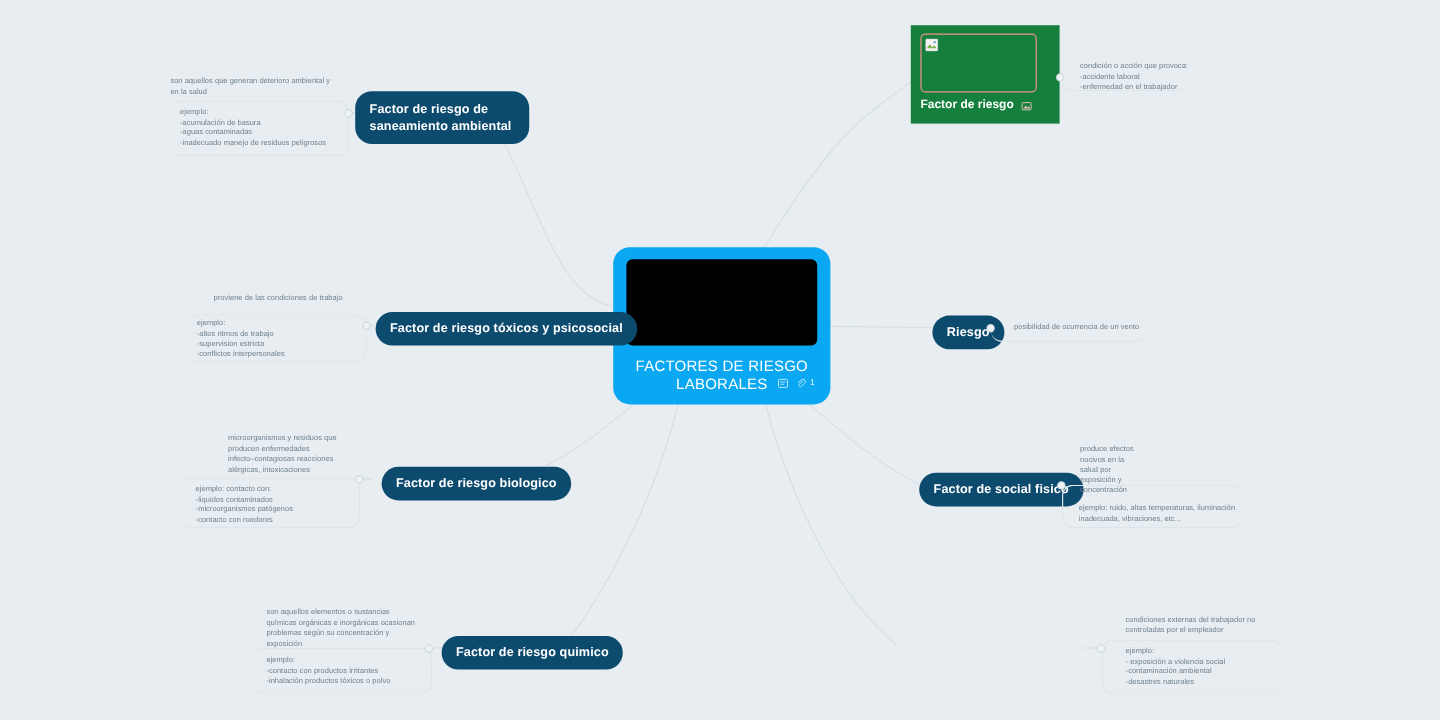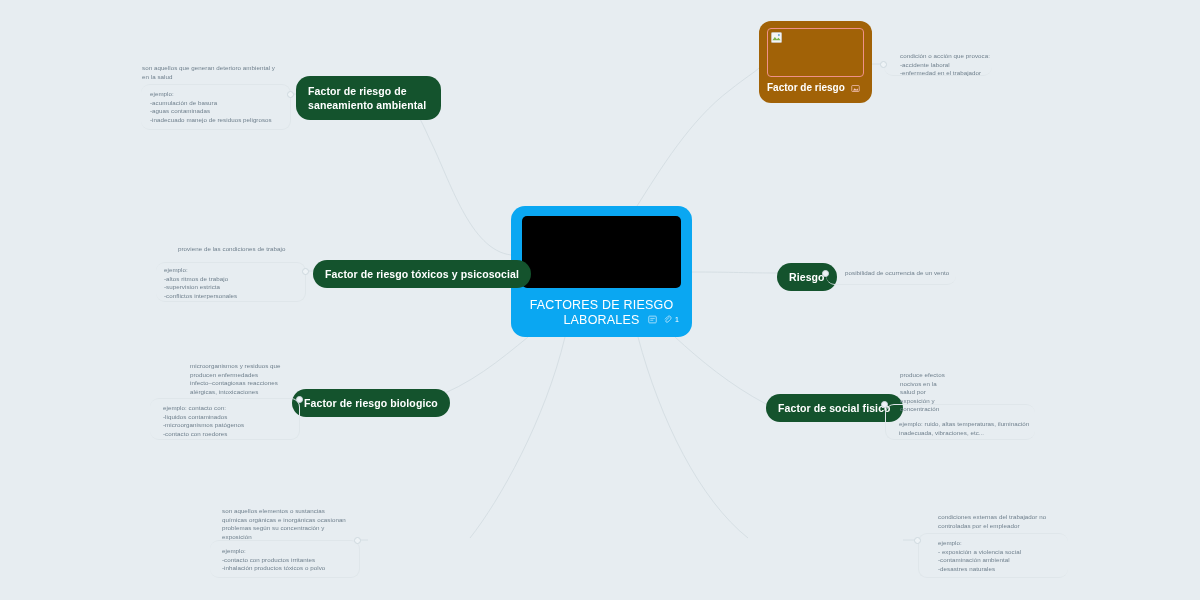--- a/index.html
+++ b/index.html
@@ -64,41 +64,41 @@
   .central-icons .ic { display: block; }
   .attach-count {
     color: #ffffff;
     font-size: 7px;
     margin-left: -3px;
   }
 
   
   .pill {
     position: absolute;
-    background: #14532d;
+    background: #0c4a6e;
     color: #ffffff;
     border-radius: 14px;
     font-size: 10.5px;
     font-weight: bold;
     line-height: 14px;
     box-sizing: border-box;
     padding: 7px 12px;
     letter-spacing: 0.1px;
   }
   .pill-2line { padding: 8px 12px; }
 
   
   .card-node {
     position: absolute;
     left: 759px;
     top: 21px;
-    width: 113px;
+    width: 124px;
     height: 82px;
-    background: #a16207;
-    border-radius: 12px;
+    background: #15803d;
+    border-radius: 0;
     box-sizing: border-box;
     padding: 7px 8px 6px 8px;
   }
   .card-inner {
     width: 97px;
     height: 49px;
     border: 1px solid #ef9189;
     border-radius: 4px;
     box-sizing: border-box;
     position: relative;
@@ -247,21 +247,21 @@
  -conflictos interpersonales</div>
   <div class="dot" style="left:302px; top:268px;"></div>
 
   <div class="pill" style="left:777px; top:263px;text-align:right;">
     <span>Riesgo</span>
   </div>
   <div class="bracket" style="left:826px; top:267px; width:130px; height:18px; border-left:none; border-top:none; border-right:none;"></div>
   <div class="note" style="left:845px; top:269px; width:140px;">posibilidad de ocurrencia de un vento</div>
   <div class="dot" style="left:822px; top:270px;"></div>
 
-  <div class="pill" style="left:292px; top:389px;">
+  <div class="pill" style="left:318px; top:389px;">
     <span>Factor de riesgo biologico</span>
   </div>
   <div class="note" style="left:190px; top:362px; width:118px;">microorganismos y residuos que
 producen enfermedades
 infecto–contagiosas      reacciones
 alérgicas, intoxicaciones</div>
   <div class="bracket" style="left:150px; top:398px; width:150px; height:42px; border-left:none;"></div>
   <div class="note" style="left:163px; top:404px; width:140px;">ejemplo: contacto con:
  -liquidos contaminados
  -microorganismos patógenos
@@ -274,20 +274,23 @@
   <div class="note" style="left:900px; top:371px; width:70px;">produce efectos
 nocivos en la
 salud  por
 exposición y
 concentración</div>
   <div class="bracket" style="left:885px; top:404px; width:150px; height:36px; border-right:none;"></div>
   <div class="note" style="left:899px; top:420px; width:140px;">ejemplo: ruido, altas temperaturas, iluminación
 inadecuada, vibraciones, etc...</div>
   <div class="dot" style="left:881px; top:401px;"></div>
 
+  <div class="pill" style="left:368px; top:530px;">
+    <span>Factor de riesgo quimico</span>
+  </div>
   <div class="note" style="left:222px; top:507px; width:135px;">son aquellos elementos o sustancias
 químicas orgánicas e inorgánicas ocasionan
 problemas según su concentración y
 exposición</div>
   <div class="bracket" style="left:210px; top:540px; width:150px; height:38px; border-left:none;"></div>
   <div class="note" style="left:222px; top:547px; width:140px;">ejemplo:
 -contacto con productos irritantes
  -inhalación productos tóxicos o polvo</div>
   <div class="dot" style="left:354px; top:537px;"></div>
 

